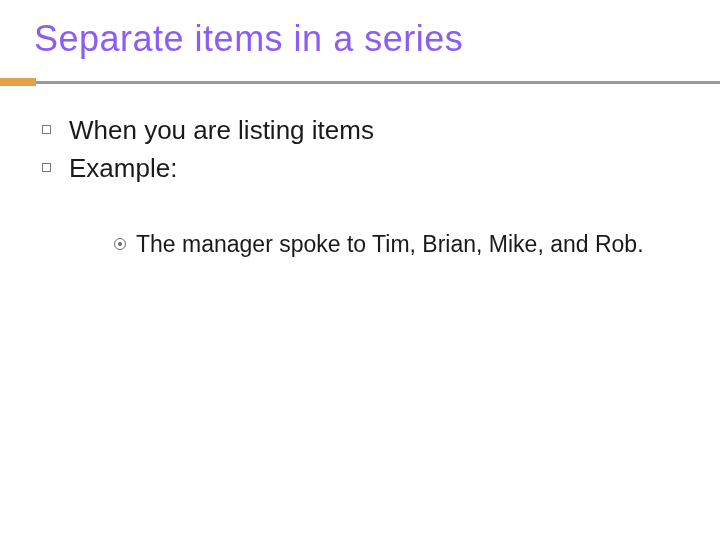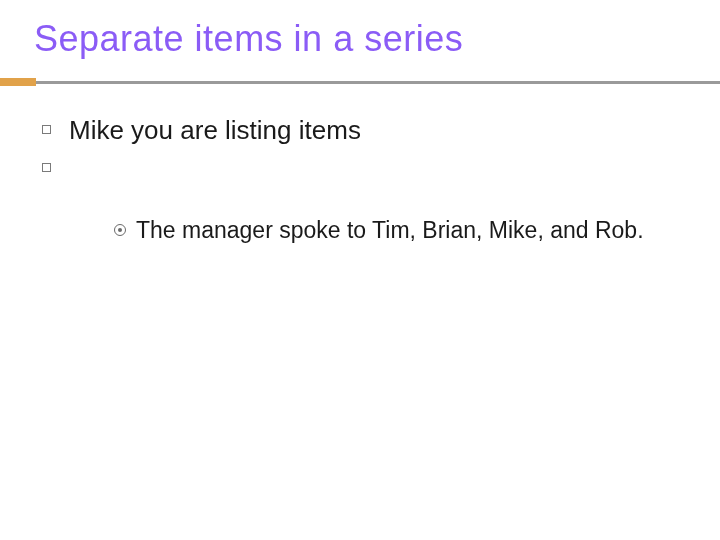--- a/index.html
+++ b/index.html
@@ -108,24 +108,25 @@
 
 <div class="divider-row">
   <div class="divider-accent"></div>
   <div class="divider-line"></div>
 </div>
 
 <div class="content">
   <ul class="list-level1">
     <li>
       <span class="bullet-square"></span>
-      <span class="item-text">Mike you are listing items</span>
+      <span class="item-text">When you are listing items</span>
     </li>
     <li>
       <span class="bullet-square"></span>
+      <span class="item-text">Example:</span>
     </li>
   </ul>
   <ul class="list-level2">
     <li>
       <span class="bullet-target"></span>
       <span class="subitem-text">The manager spoke to Tim, Brian, Mike, and Rob.</span>
     </li>
   </ul>
 </div>
 

